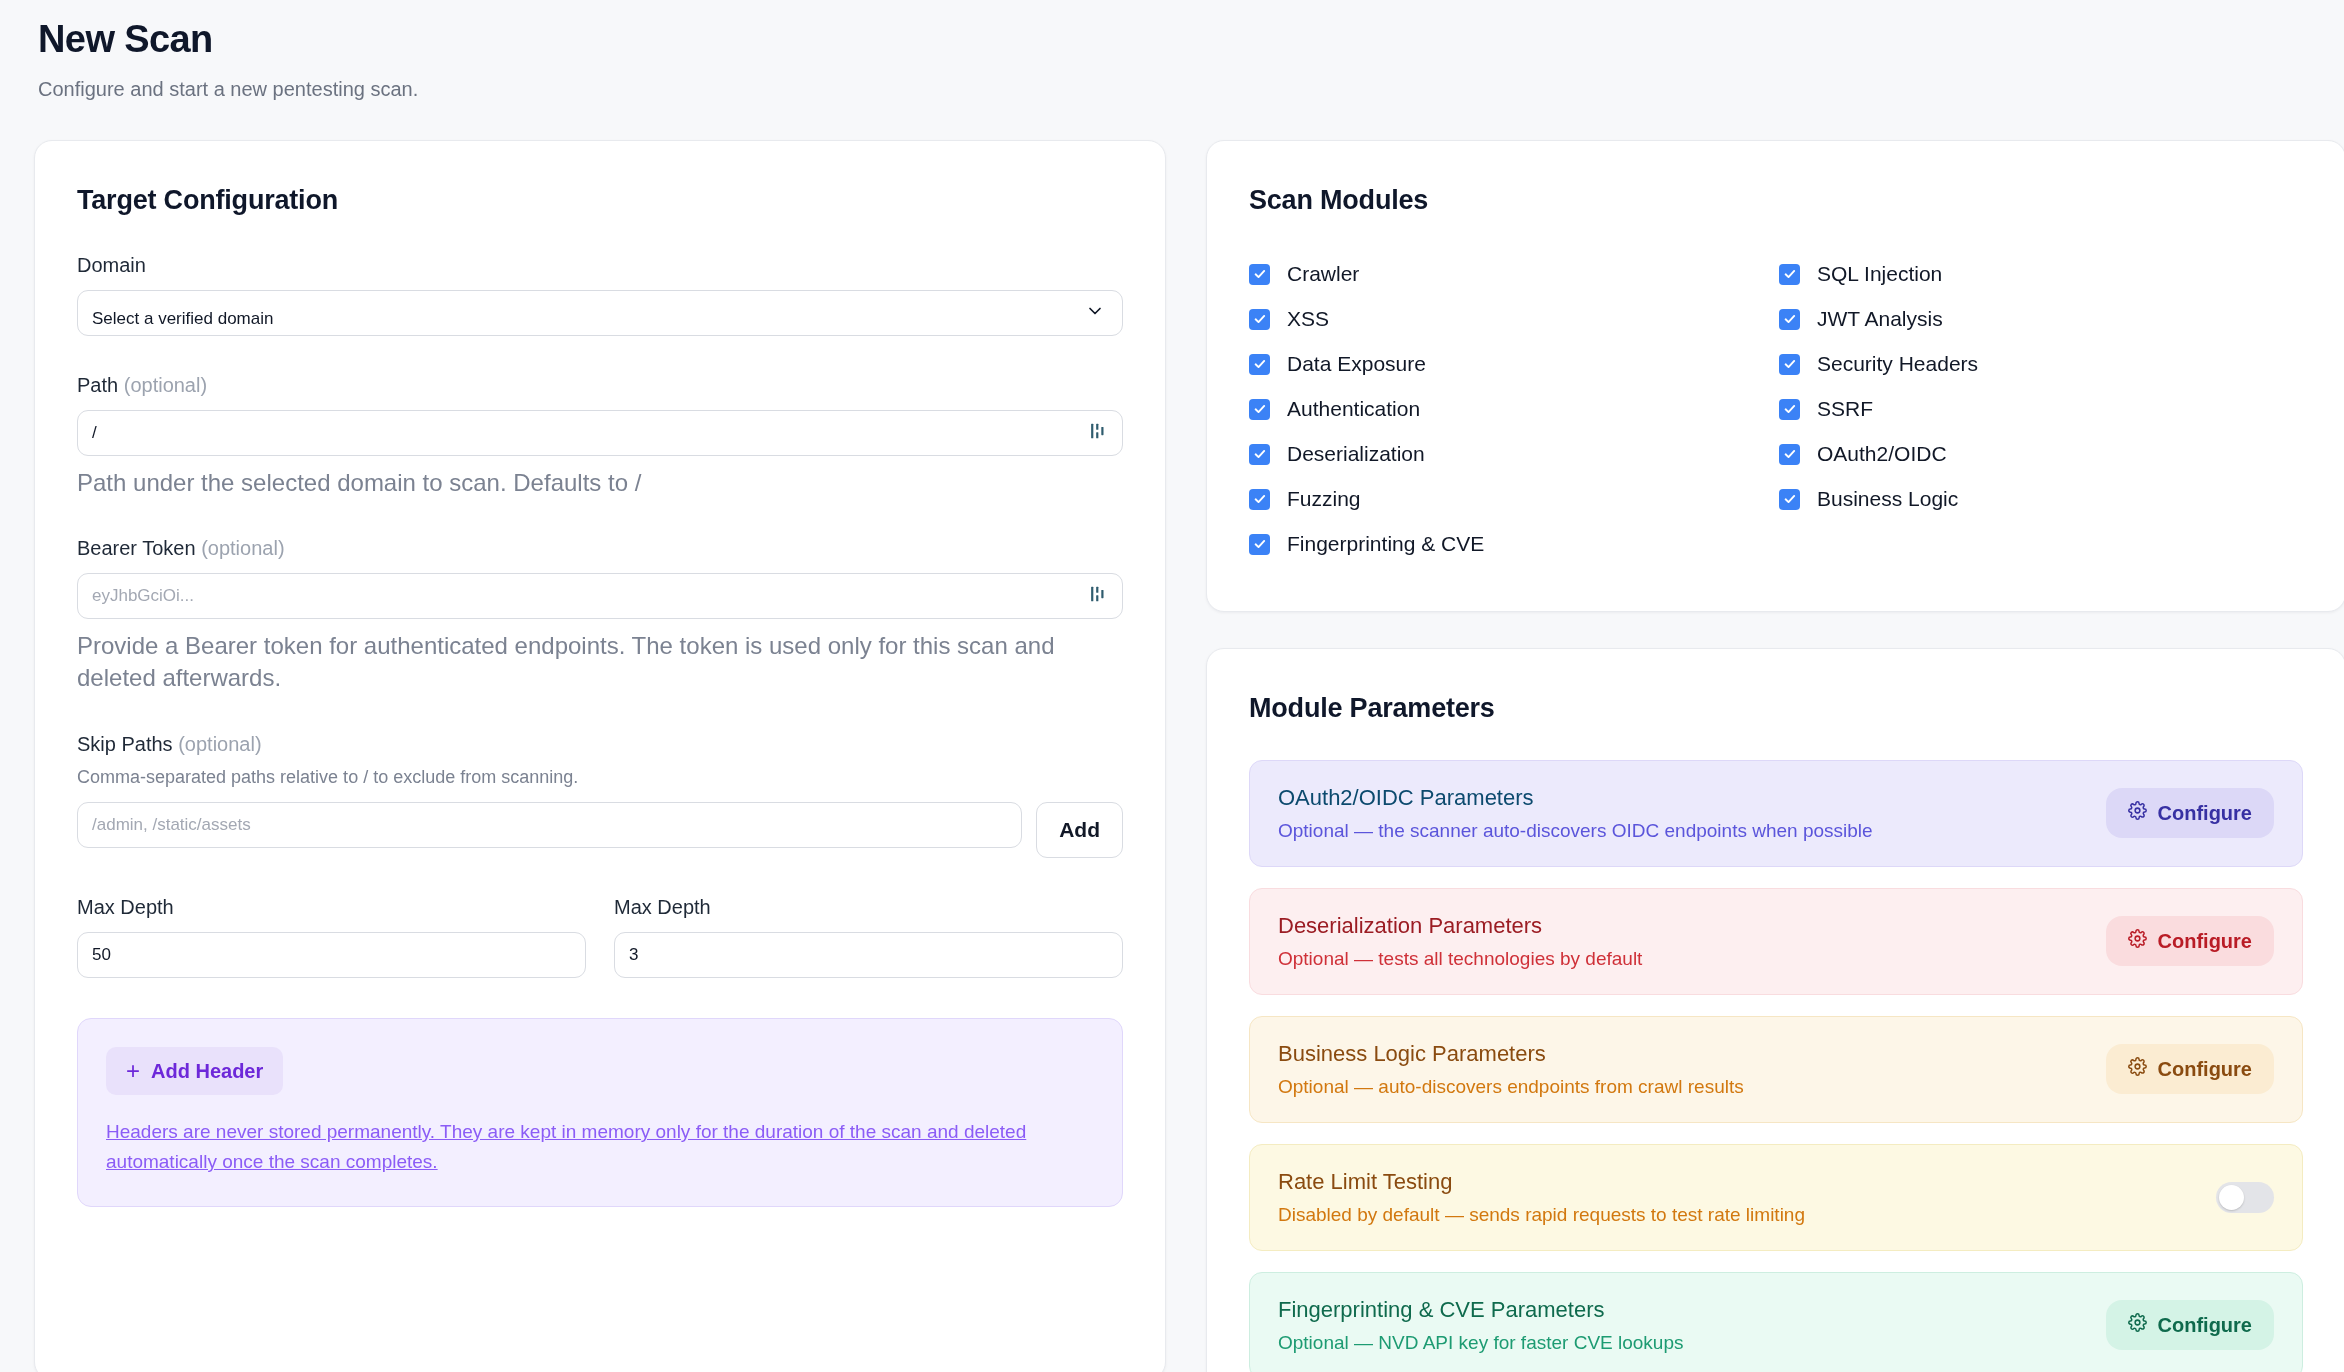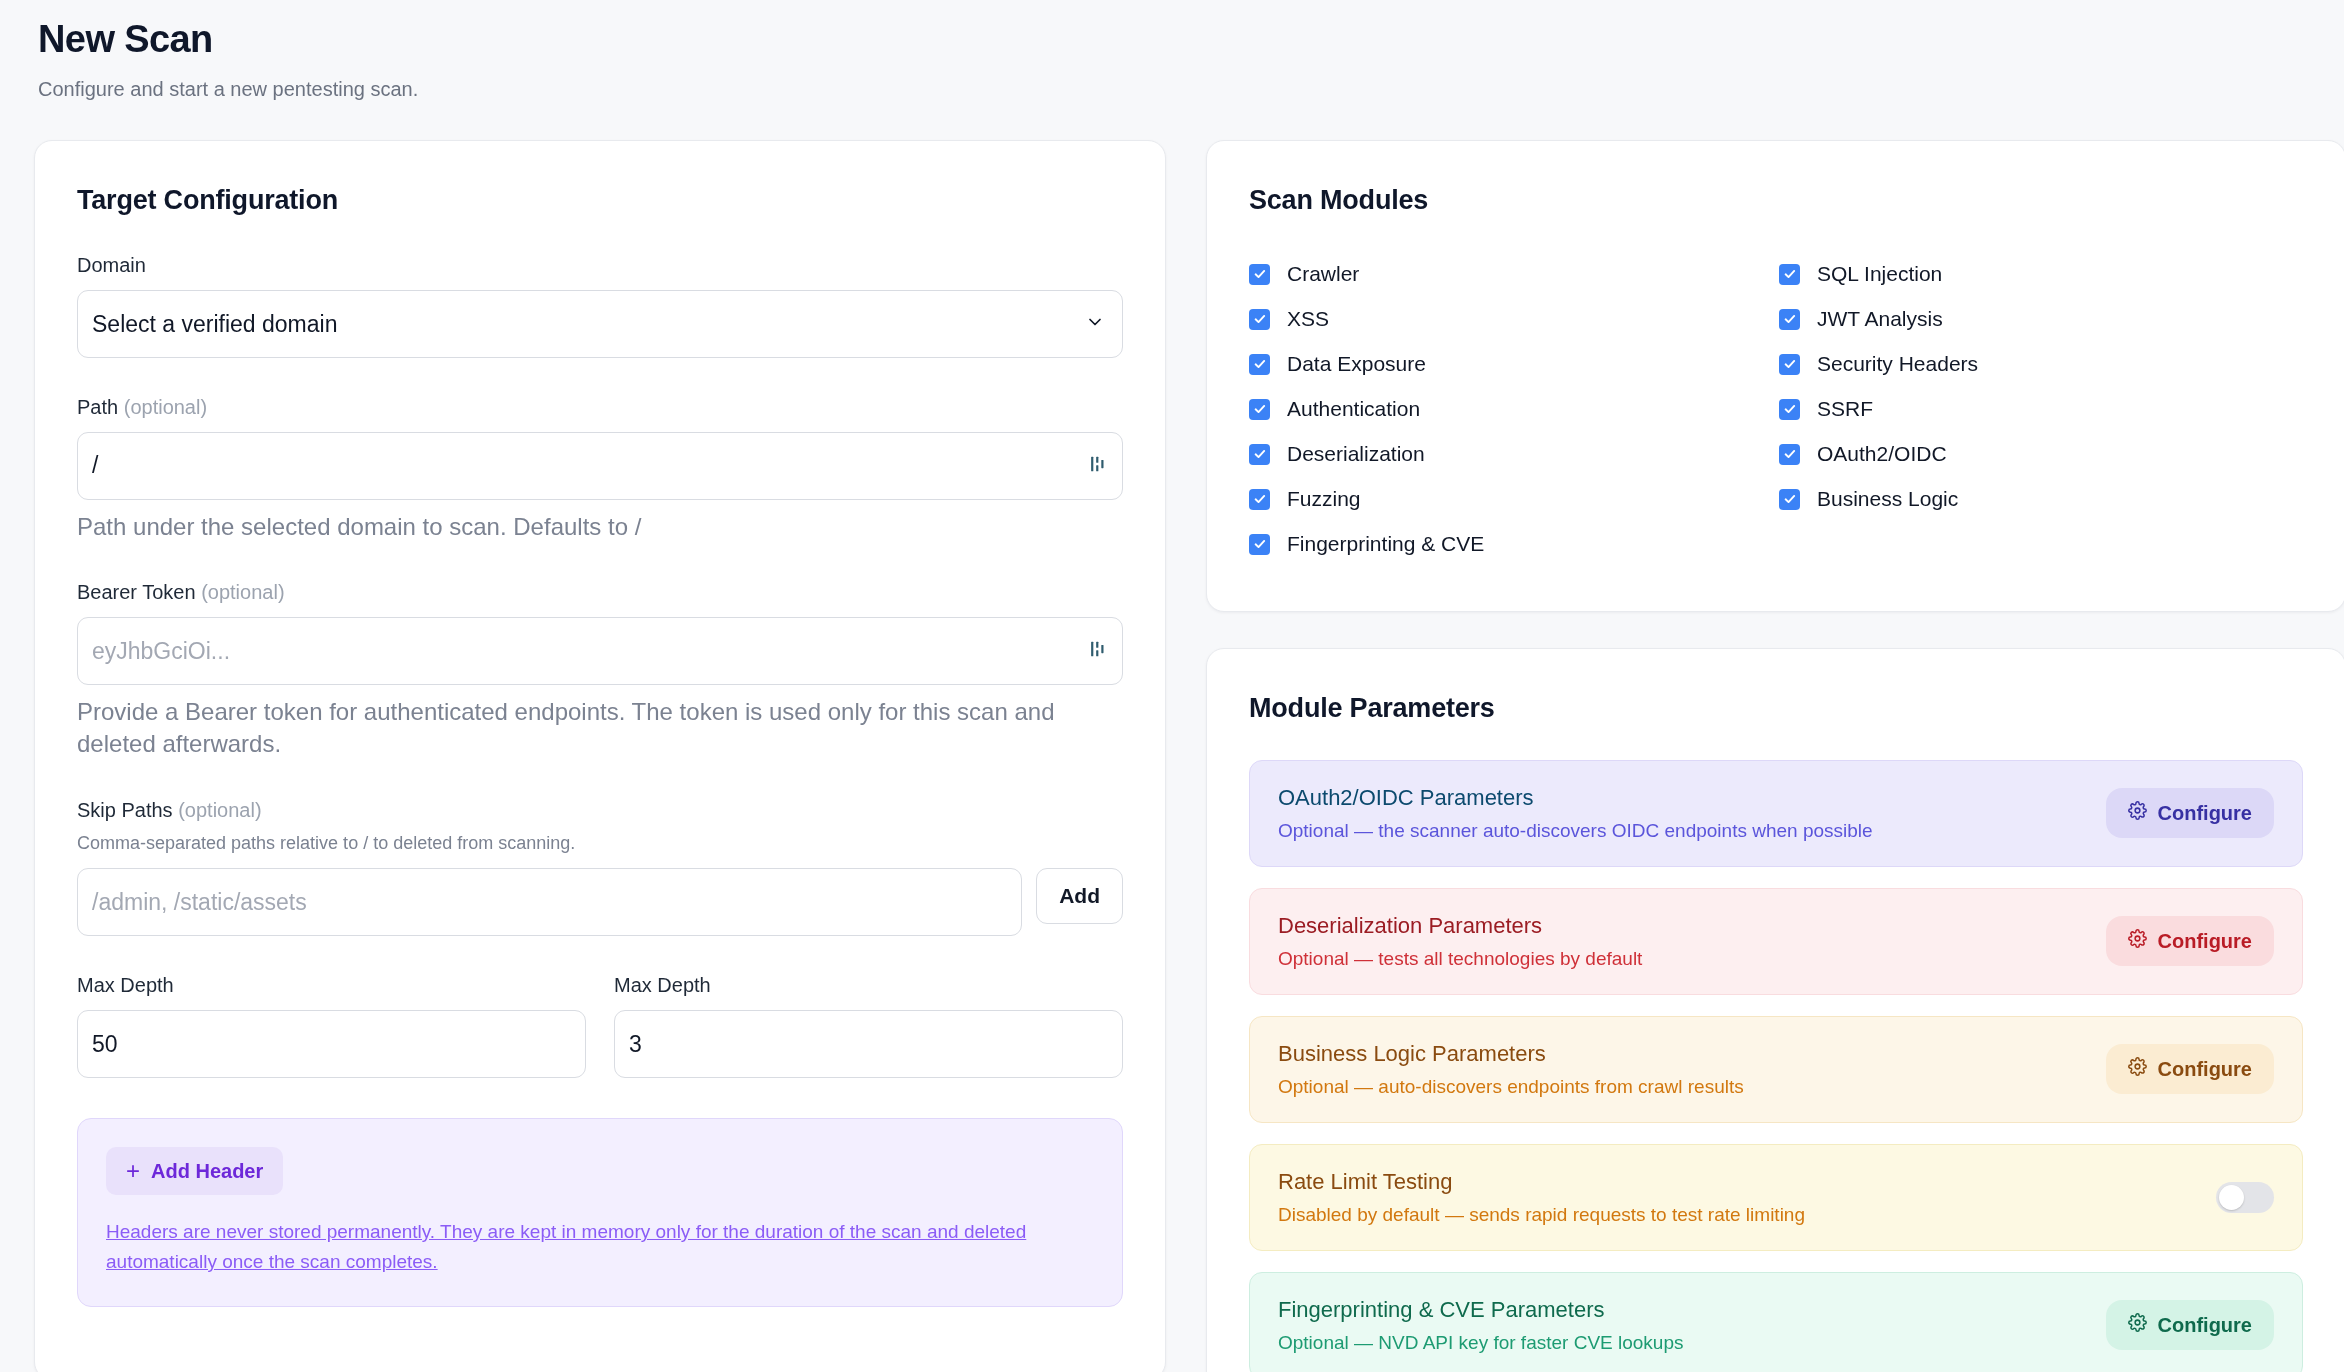--- a/index.html
+++ b/index.html
@@ -75,26 +75,26 @@
     font-weight: normal;
     display: block;
     margin-bottom: 13px;
   }
   .field-label .optional { color: #9ca3af; }
 
   .input-wrap { position: relative; }
 
   .text-input, .select-input {
     width: 100%;
-    height: 68px;
+    height: 46px;
     border: 1px solid #d9dce2;
     border-radius: 11px;
     background: #ffffff;
     font-family: "Liberation Sans", sans-serif;
-    font-size: 23px;
+    font-size: 17px;
     color: #111827;
     padding: 0 48px 0 14px;
     outline: none;
     line-height: 56px;
   }
   .text-input::placeholder { color: #a3a8b3; }
 
   .select-input {
     appearance: none;
     -webkit-appearance: none;
@@ -385,21 +385,21 @@
             </span>
           </div>
           <div class="helper">Provide a Bearer token for authenticated endpoints. The token is used only for this scan and deleted afterwards.</div>
         </div>
 
         <div class="field">
           <span class="field-label">
             <span>Skip Paths</span>
             <span class="optional">(optional)</span>
           </span>
-          <div class="helper-above">Comma-separated paths relative to / to deleted from scanning.</div>
+          <div class="helper-above">Comma-separated paths relative to / to exclude from scanning.</div>
           <div class="row-inline">
             <div class="input-wrap">
               <input class="text-input" type="text" placeholder="/admin, /static/assets" style="">
             </div>
             <button class="add-btn">Add</button>
           </div>
         </div>
 
         <div class="two-up">
           <div>

